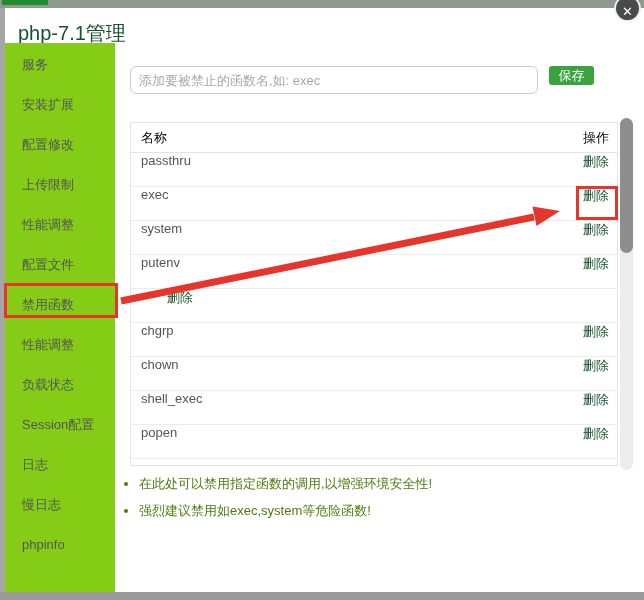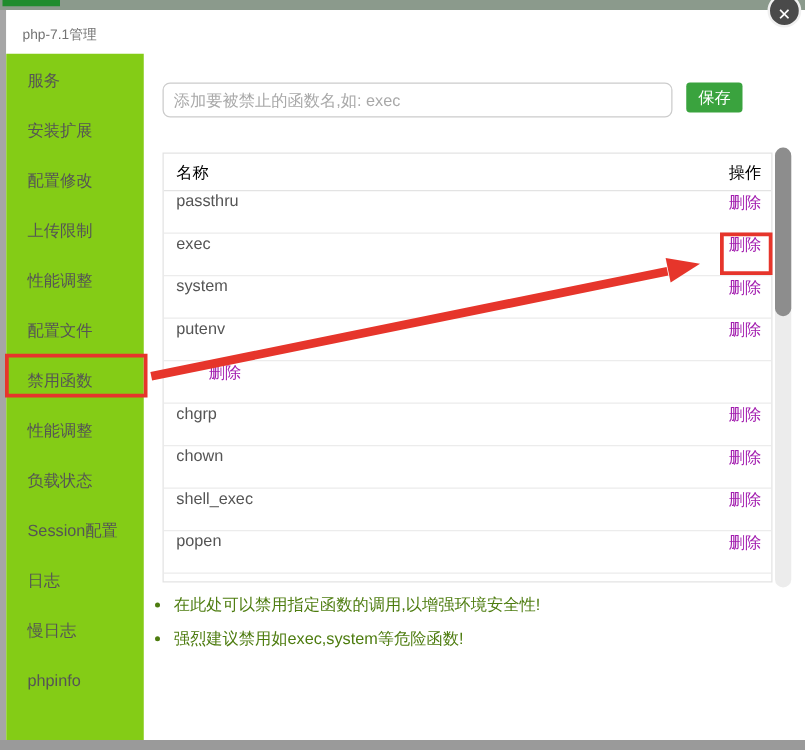--- a/index.html
+++ b/index.html
@@ -10,41 +10,41 @@
   .bg-top-green { position:absolute; left:2px; top:0; width:46px; height:5px; background:#1f8c2d; }
   .bg-left   { position:absolute; left:0; top:8px; width:5px; height:584px; background:#a6a6a6; }
   .bg-bottom { position:absolute; left:0; top:592px; width:644px; height:8px; background:#9a9a9a; }
 
   .close-btn { position:absolute; left:614px; top:-5px; width:27px; height:27px; border-radius:50%;
                background:#4a4a4a; border:2px solid #f0f0f0; color:#fff; z-index:6;
                display:flex; align-items:flex-end; justify-content:center; cursor:pointer; }
   .close-btn span { font-size:13px; line-height:17px; }
 
   .modal { position:absolute; left:5px; top:8px; width:639px; height:584px; background:#fff; }
-  .modal-title { position:absolute; left:13px; top:12px; font-size:11px; color:#737373; }
+  .modal-title { position:absolute; left:13px; top:12px; font-size:20px; color:#14532d; }
 
   .sidebar { position:absolute; left:0; top:35px; width:110px; height:549px; background:#84cc16; padding-top:2px; }
   .side-item { height:40px; line-height:40px; padding-left:17px; font-size:13px; color:#555; cursor:pointer; }
 
   .main { position:absolute; left:110px; top:35px; width:529px; height:549px; }
   .fn-input { position:absolute; left:15px; top:23px; width:408px; height:28px; border:1px solid #ccc;
               border-radius:6px; padding:0 8px; font-size:13px; color:#333; outline:none; }
   .fn-input::placeholder { color:#a9a9a9; }
-  .save-btn { position:absolute; left:434px; top:23px; width:45px; height:24px; background:#3aa33e;
+  .save-btn { position:absolute; left:434px; top:23px; width:45px; height:19px; background:#3aa33e;
               color:#fff; border:none; border-radius:3px; font-size:13px; cursor:pointer; }
 
   .fn-table { position:absolute; left:15px; top:79px; width:488px; height:344px;
               border:1px solid #e3e3e3; overflow:hidden; background:#fff; }
   .t-head { height:30px; display:flex; align-items:center; font-size:13px; color:#000000;
             border-bottom:1px solid #e3e3e3; }
   .t-row  { height:34px; display:flex; align-items:flex-start; font-size:13px; color:#555;
             border-bottom:1px solid #ececec; }
   .c-name { flex:1; padding-left:10px; }
   .c-act  { width:70px; text-align:right; padding-right:8px; }
-  .del-link { color:#a21caf; cursor:pointer; text-decoration:none; }
+  .del-link { color:#14532d; cursor:pointer; text-decoration:none; }
 
   .sb-track { position:absolute; left:505px; top:75px; width:13px; height:352px; background:#ececec; border-radius:7px; }
   .sb-thumb { position:absolute; left:0; top:0; width:13px; height:135px; background:#8d8d8d; border-radius:7px; }
 
   .notes { position:absolute; left:4px; top:427px; font-size:13px; color:#4d7c0f; }
   .notes li { margin-left:20px; line-height:27px; list-style:disc; }
 
   
   .anno { position:absolute; left:0; top:0; width:644px; height:600px; pointer-events:none; z-index:5; }
   .anno-box1 { position:absolute; left:4px; top:283px; width:114px; height:35px; border:3px solid #e6352b; }

